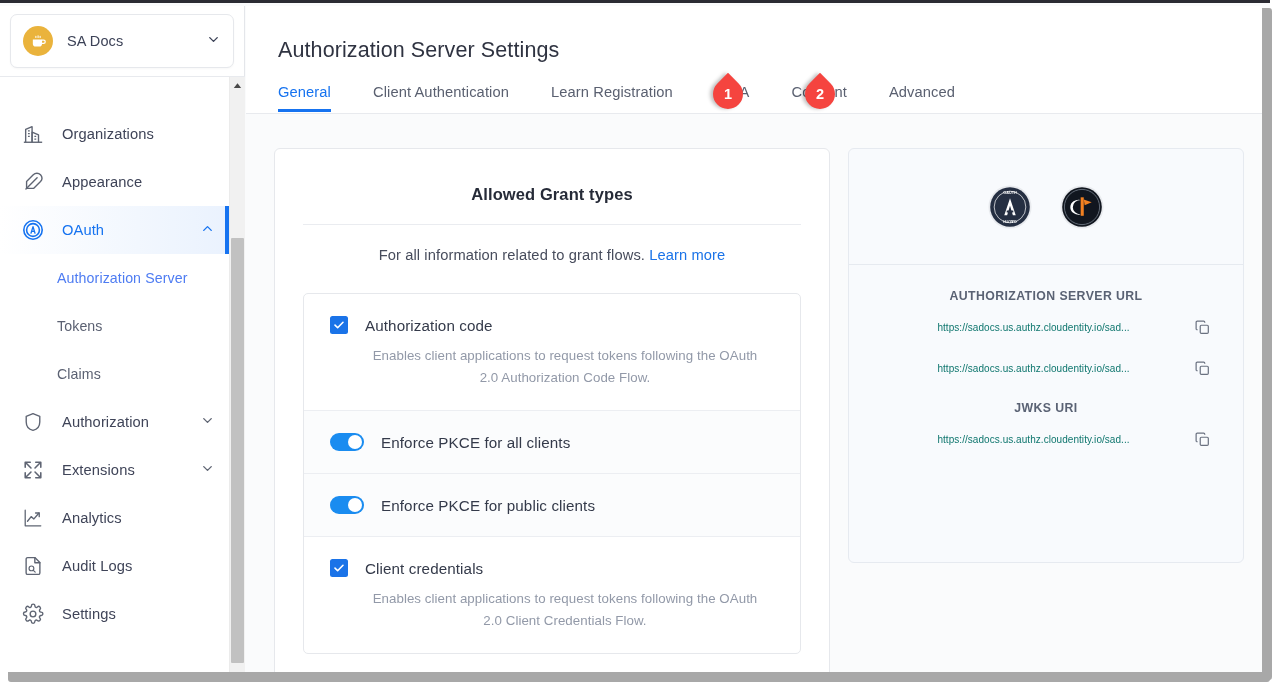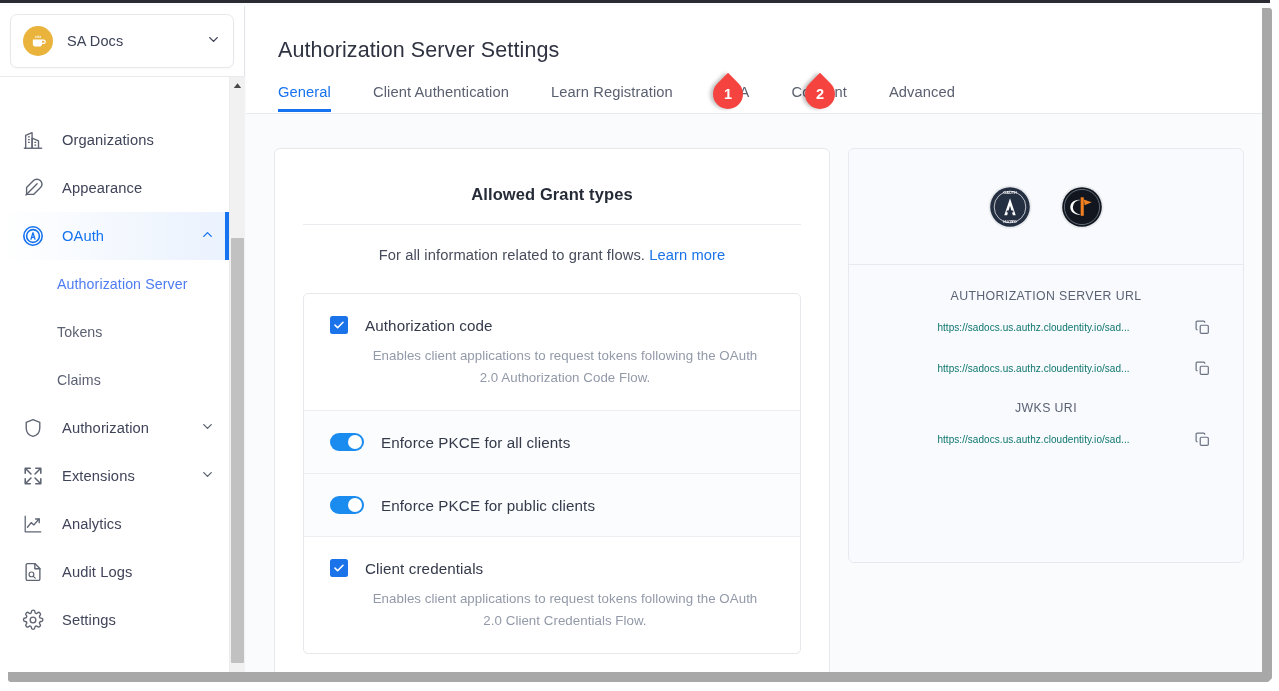--- a/index.html
+++ b/index.html
@@ -72,21 +72,21 @@
 
   #sidebar-divider {
     position: absolute;
     left: 0; top: 70px;
     width: 245px; height: 1px;
     background: #e8eaee;
   }
 
   #nav-scroll-area {
     position: absolute;
-    left: 0; top: 80px;
+    left: 0; top: 74px;
     width: 229px; height: 599px;
     overflow: hidden;
   }
   .nav-item {
     position: relative;
     display: flex;
     align-items: center;
     height: 48px;
     padding-left: 20px;
     padding-right: 14px;
@@ -314,21 +314,21 @@
     border-bottom: 1px solid #e6eaf0;
   }
   .logo {
     width: 44px; height: 44px;
     border-radius: 50%;
     flex: 0 0 auto;
   }
   #url-list { padding: 24px 32px 0 32px; }
   .url-label {
     font-size: 12.3px;
-    font-weight: normal;
+    font-weight: bold;
     color: #5a6274;
     letter-spacing: .4px;
   }
   .url-row {
     margin-top: 16px;
     margin-bottom: 24px;
     display: flex;
     align-items: center;
   }
   .url-val {

